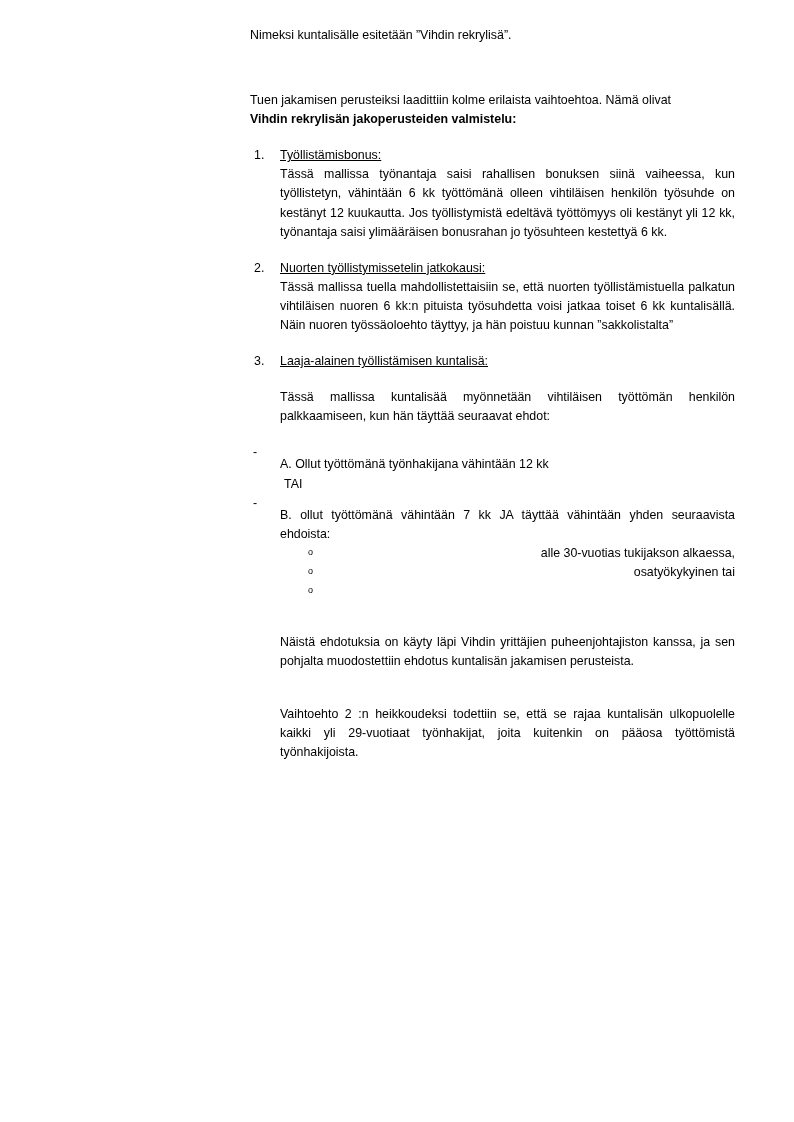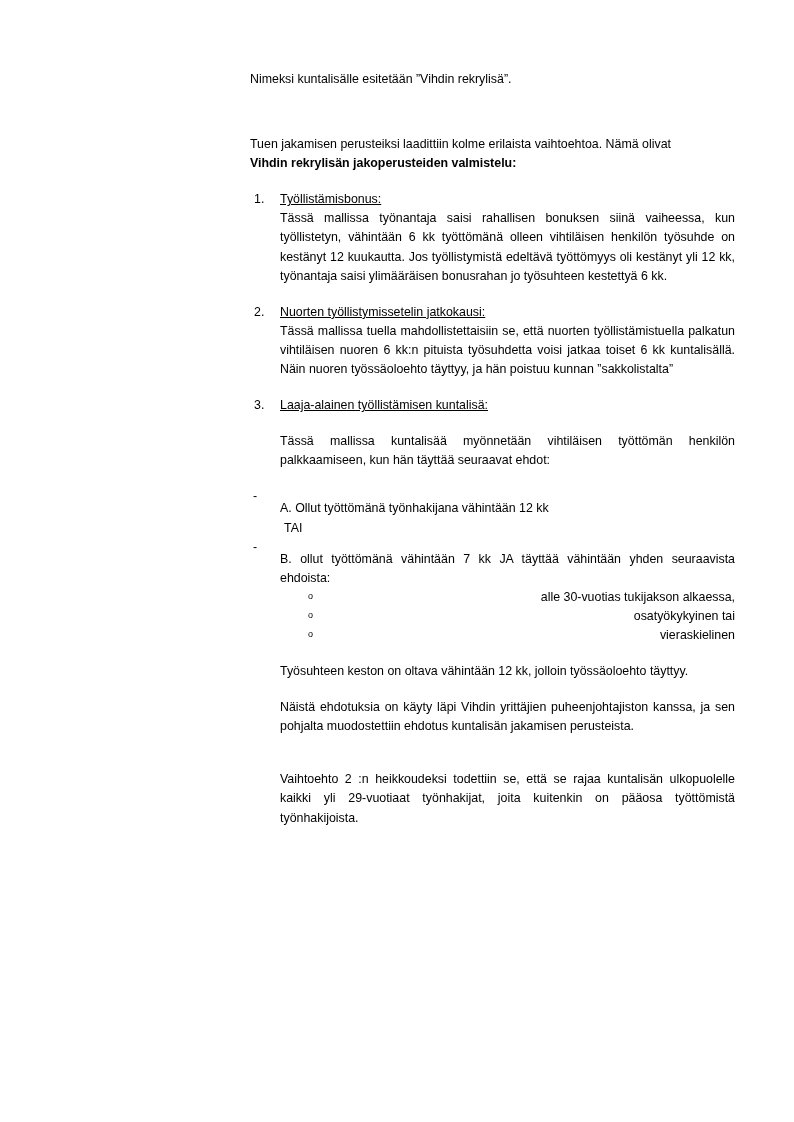--- a/index.html
+++ b/index.html
@@ -12,21 +12,21 @@
     height: 1122px;
     font-family: "Liberation Sans", sans-serif;
     color: #000000;
     -webkit-font-smoothing: antialiased;
   }
   .page {
     position: relative;
     width: 794px;
     height: 1122px;
     box-sizing: border-box;
-    padding: 70px 60px 40px 250px;
+    padding: 26px 60px 40px 250px;
   }
   .doc-body {
     width: 485px;
     font-size: 12.4px;
     line-height: 1.54;
   }
   p {
     margin: 0;
   }
   .para {
@@ -160,26 +160,24 @@
     <div class="circ-item">
       <div class="circ-marker">o</div>
       <div class="circ-body">alle 30-vuotias tukijakson alkaessa,</div>
     </div>
     <div class="circ-item">
       <div class="circ-marker">o</div>
       <div class="circ-body">osatyökykyinen tai</div>
     </div>
     <div class="circ-item">
       <div class="circ-marker">o</div>
-      <div class="circ-body">vieraskielinen</div>
     </div>
 
     <div class="gap-md"></div>
 
-    <p class="para indent">Työsuhteen  keston on oltava vähintään 12 kk, jolloin työssäoloehto  täyttyy.</p>
     <div class="gap-md"></div>
     <p class="para indent">Näistä ehdotuksia on käyty läpi Vihdin yrittäjien puheenjohtajiston  kanssa, ja sen pohjalta muodostettiin  ehdotus  kuntalisän jakamisen perusteista.</p>
     <div class="gap-md"></div>
     <div class="gap-md"></div>
     <p class="para indent">Vaihtoehto 2 :n heikkoudeksi todettiin se, että se rajaa kuntalisän ulkopuolelle kaikki yli 29-vuotiaat työnhakijat, joita kuitenkin on pääosa työttömistä  työnhakijoista.</p>
     <div class="gap-md"></div>
 
   </div>
 </div>
 

